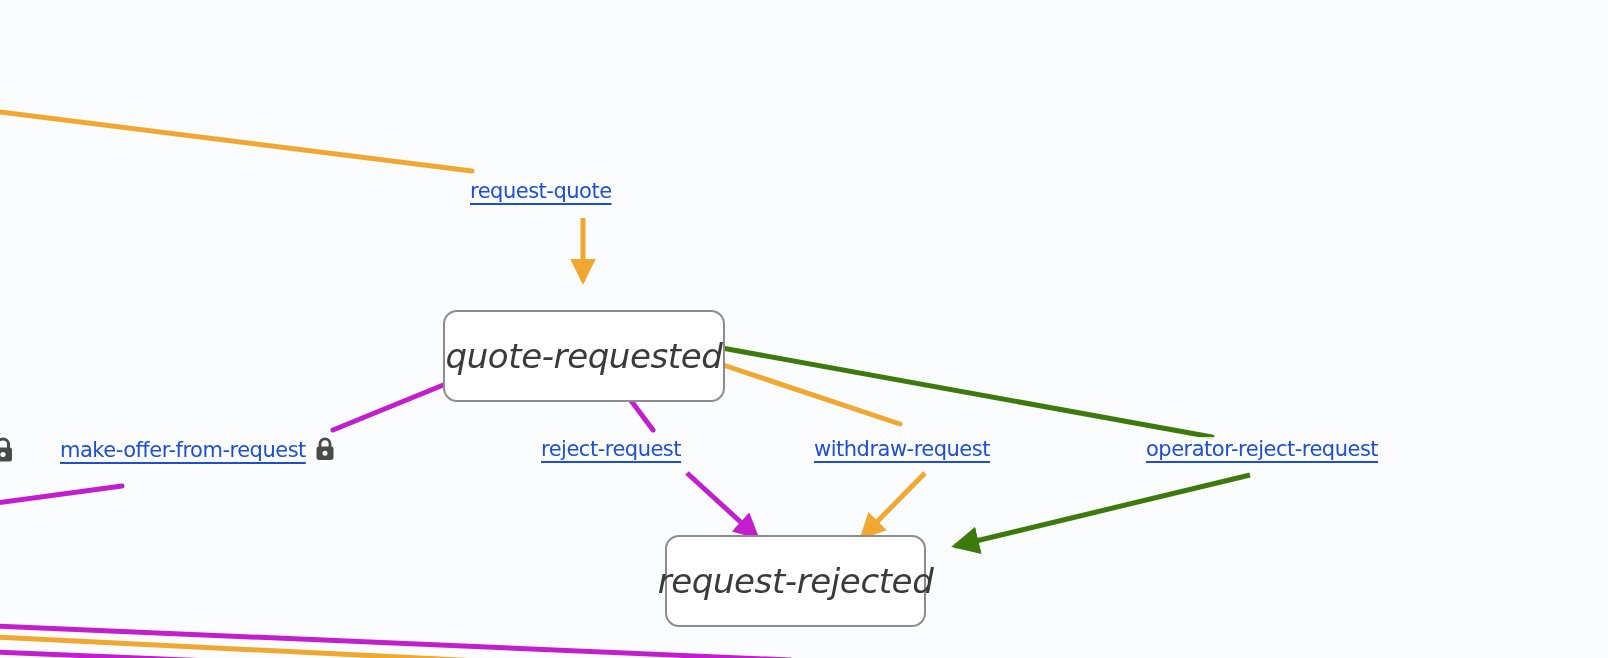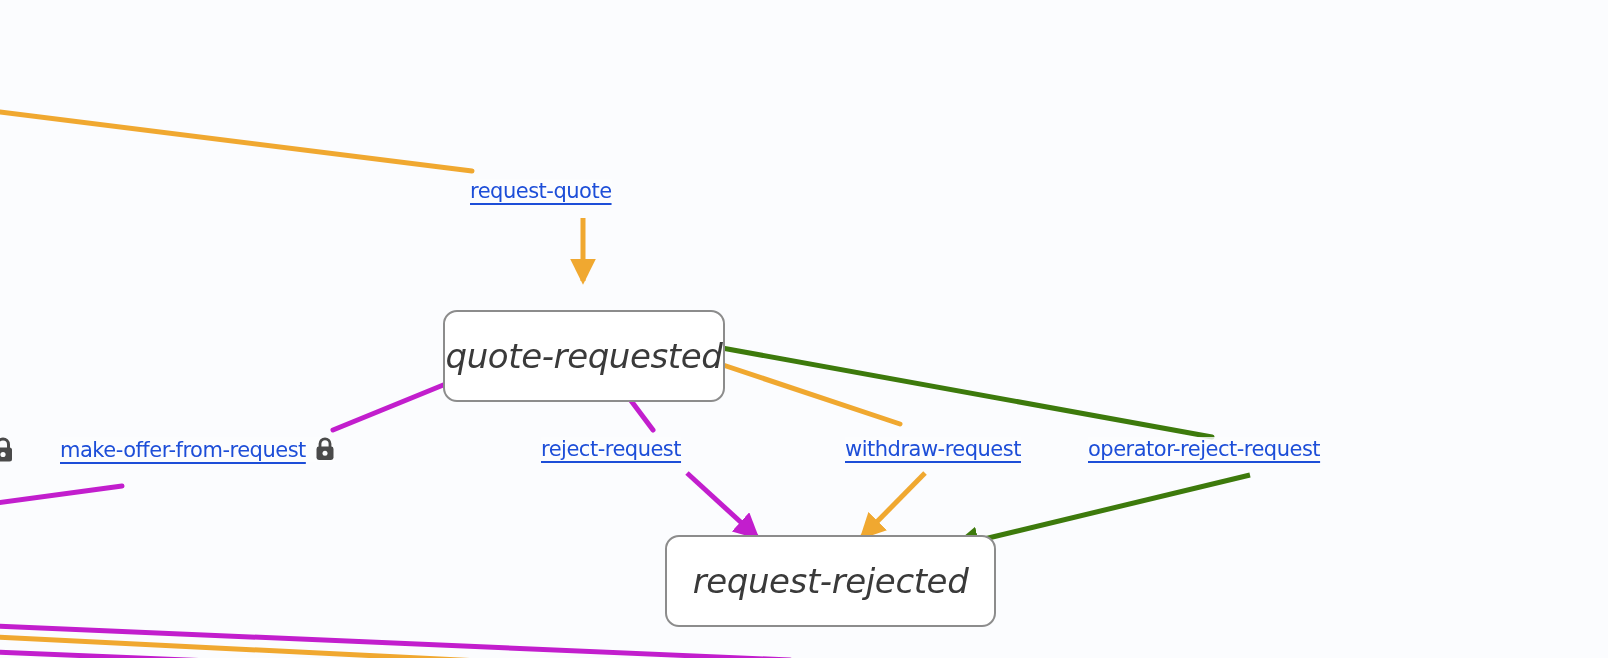--- a/index.html
+++ b/index.html
@@ -107,21 +107,21 @@
 
     <line x1="-4" y1="637" x2="480" y2="661" stroke="#f0a830" stroke-width="5" stroke-linecap="round"></line>
 
     <line x1="-4" y1="652" x2="330" y2="666" stroke="#c21ecd" stroke-width="5" stroke-linecap="round"></line>
   </svg>
 
   <div class="state-node" style="left:443px; top:277px; width:282px; height:92px;margin-top:33px;">
     <span class="state-label">quote-requested</span>
   </div>
 
-  <div class="state-node" style="left:665px; top:535px; width:331px; height:92px;">
+  <div class="state-node" style="left:665px; top:535px; width:261px; height:92px;">
     <span class="state-label">request-rejected</span>
   </div>
 
   <div class="edge-label" style="left:470px; top:179px;">
     <span>request-quote</span>
   </div>
 
   <span class="lock-icon" style="position:absolute; left:-8px; top:437px; width:22px; height:27px;">
     <svg width="22" height="27" viewBox="0 0 22 27" xmlns="http://www.w3.org/2000/svg">
       <path d="M5.5 11 V7.5 a5.5 5.5 0 0 1 11 0 V11" fill="none" stroke="#4a4a4a" stroke-width="3"></path>
@@ -138,21 +138,21 @@
         <rect x="1.5" y="9.5" width="17" height="13.5" rx="2.4" fill="#4a4a4a"></rect>
         <circle cx="10" cy="16.2" r="2.5" fill="#fbfcfe"></circle>
       </svg>
     </span>
   </div>
 
   <div class="edge-label" style="left:541px; top:437px;justify-content:center;">
     <span>reject-request</span>
   </div>
 
-  <div class="edge-label" style="left:814px; top:437px;margin-left:31px;">
+  <div class="edge-label" style="left:814px; top:437px;">
     <span>withdraw-request</span>
   </div>
 
-  <div class="edge-label" style="left:1088px; top:437px;">
+  <div class="edge-label" style="left:1146px; top:437px;">
     <span>operator-reject-request</span>
   </div>
 
 </div>
 
 </body></html>

